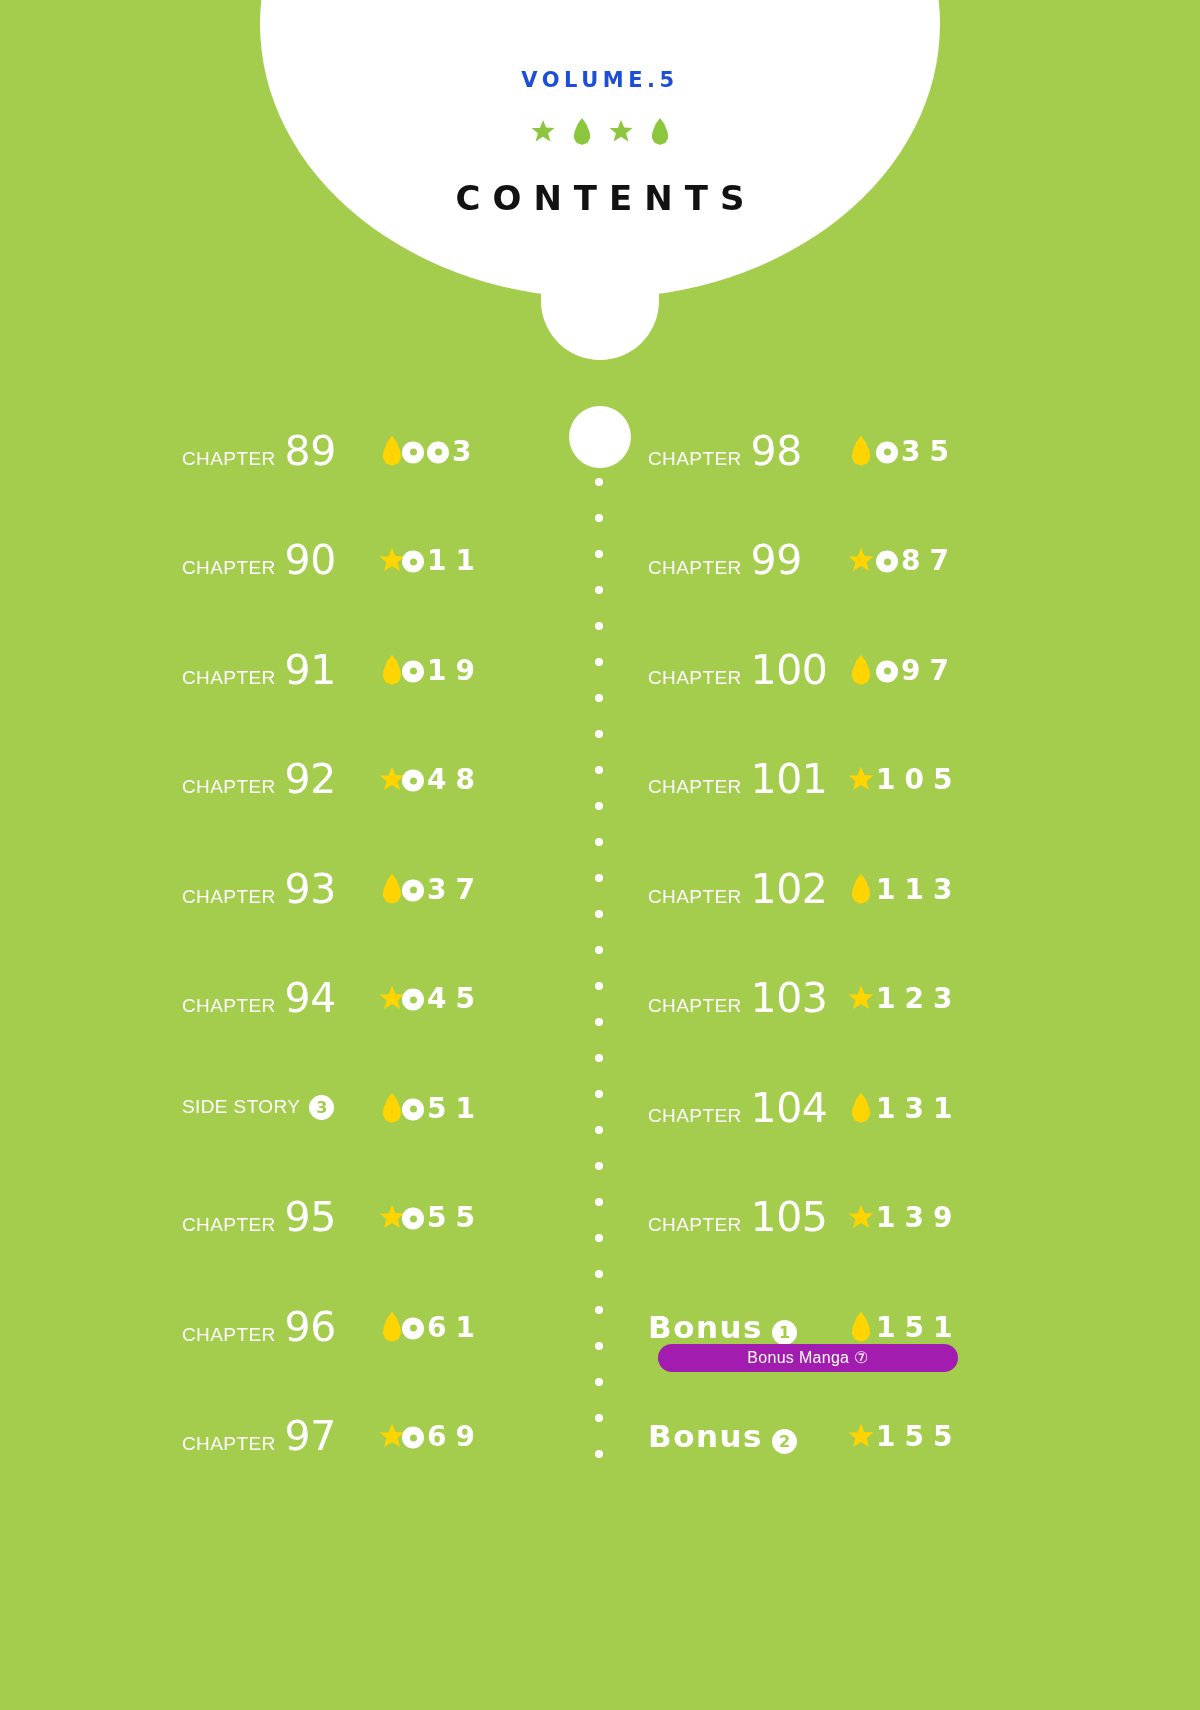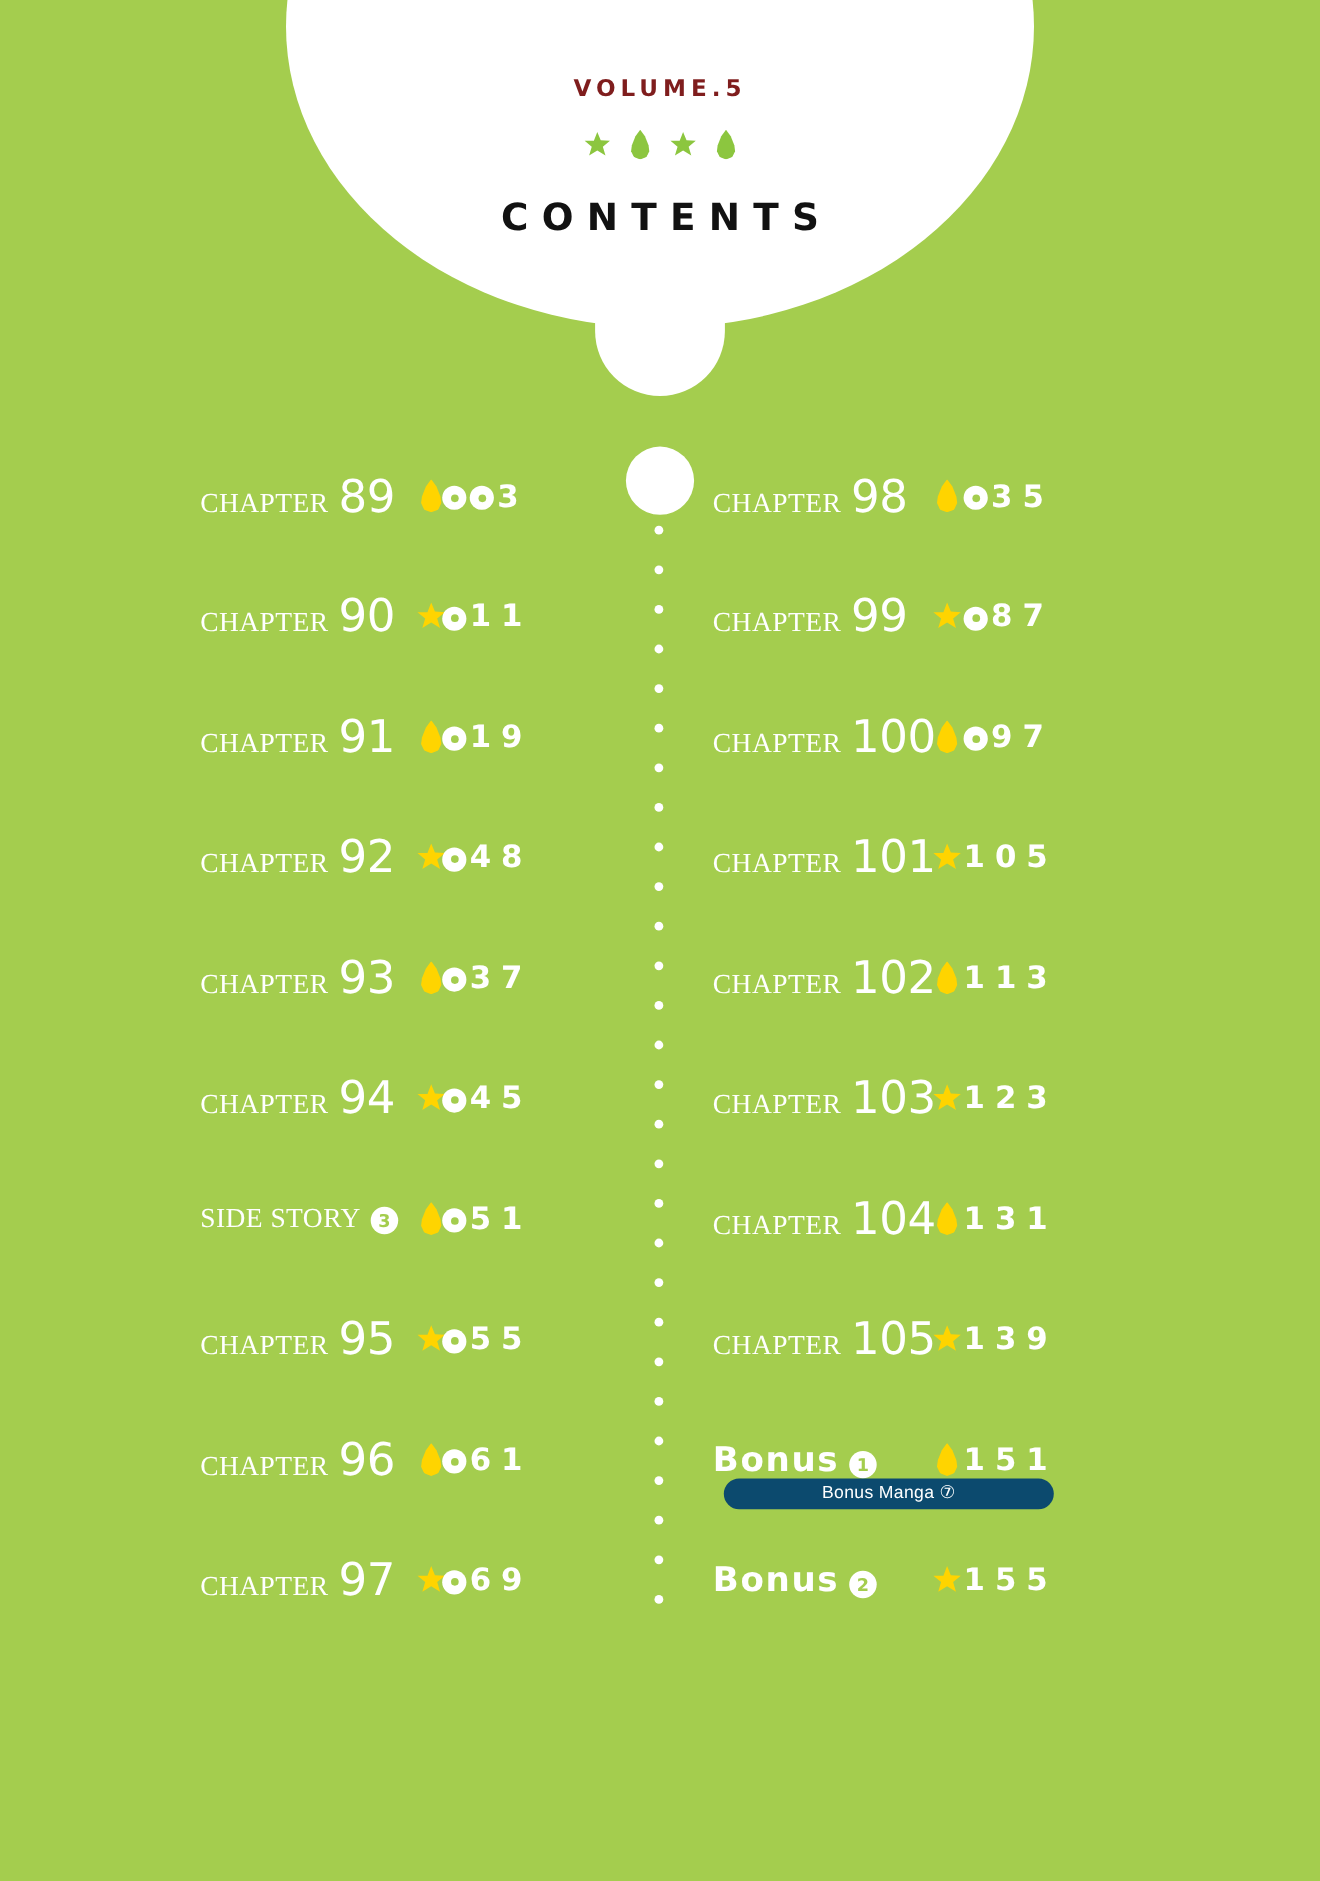--- a/index.html
+++ b/index.html
@@ -69,21 +69,21 @@
     letter-spacing: 4.5px;
     color: #1b1b1b;
     line-height: 1.1;
     text-transform: uppercase;
   }
   .volume-line {
     font-family: "DejaVu Sans", sans-serif;
     font-size: 21px;
     font-weight: bold;
     letter-spacing: 4.5px;
-    color: #7f1d1d;
+    color: #1d4ed8;
     margin-top: 16px;
     text-transform: uppercase;
   }
   .deco-row {
     margin-top: 26px;
     display: flex;
     justify-content: center;
     align-items: center;
     gap: 18px;
   }
@@ -192,22 +192,22 @@
     align-items: center;
     color: #ffffff;
     position: relative;
   }
   .entry-main {
     display: flex;
     align-items: baseline;
     white-space: nowrap;
   }
   .lbl {
-    font-family: Liberation Serif, serif;
-    font-size: 25px;
+    font-family: Liberation Sans, sans-serif;
+    font-size: 19px;
     font-weight: 500;
     letter-spacing: 0.4px;
   }
   .num {
     font-family: "DejaVu Sans", sans-serif;
     font-size: 41px;
     font-weight: normal;
     margin-left: 9px;
     letter-spacing: -0.5px;
   }
@@ -254,21 +254,21 @@
     white-space: nowrap;
   }
   .col-right .entry .pagenum { left: 228px; }
 
   .sublabel {
     position: absolute;
     left: 10px;
     top: 72px;
     width: 300px;
     height: 28px;
-    background: #0c4a6e;
+    background: #a21caf;
     border-radius: 14px;
     color: #ffffff;
     font-family: "Liberation Sans", sans-serif;
     font-size: 16px;
     line-height: 28px;
     text-align: center;
     letter-spacing: 0.3px;
   }
 
   

